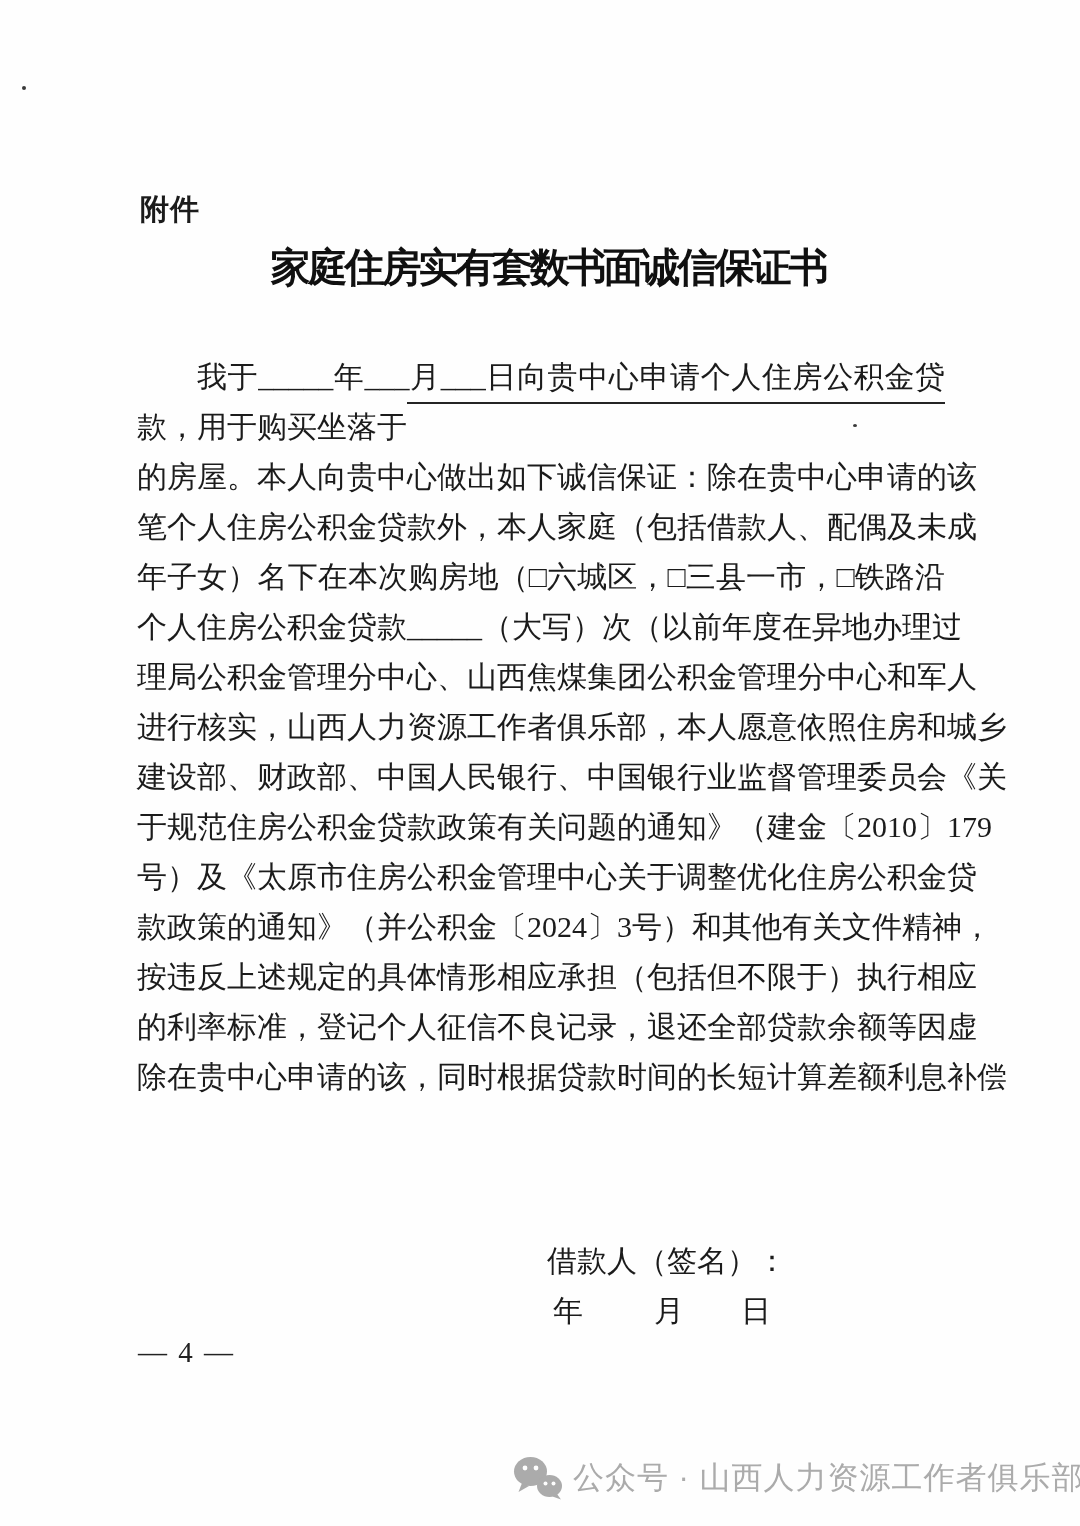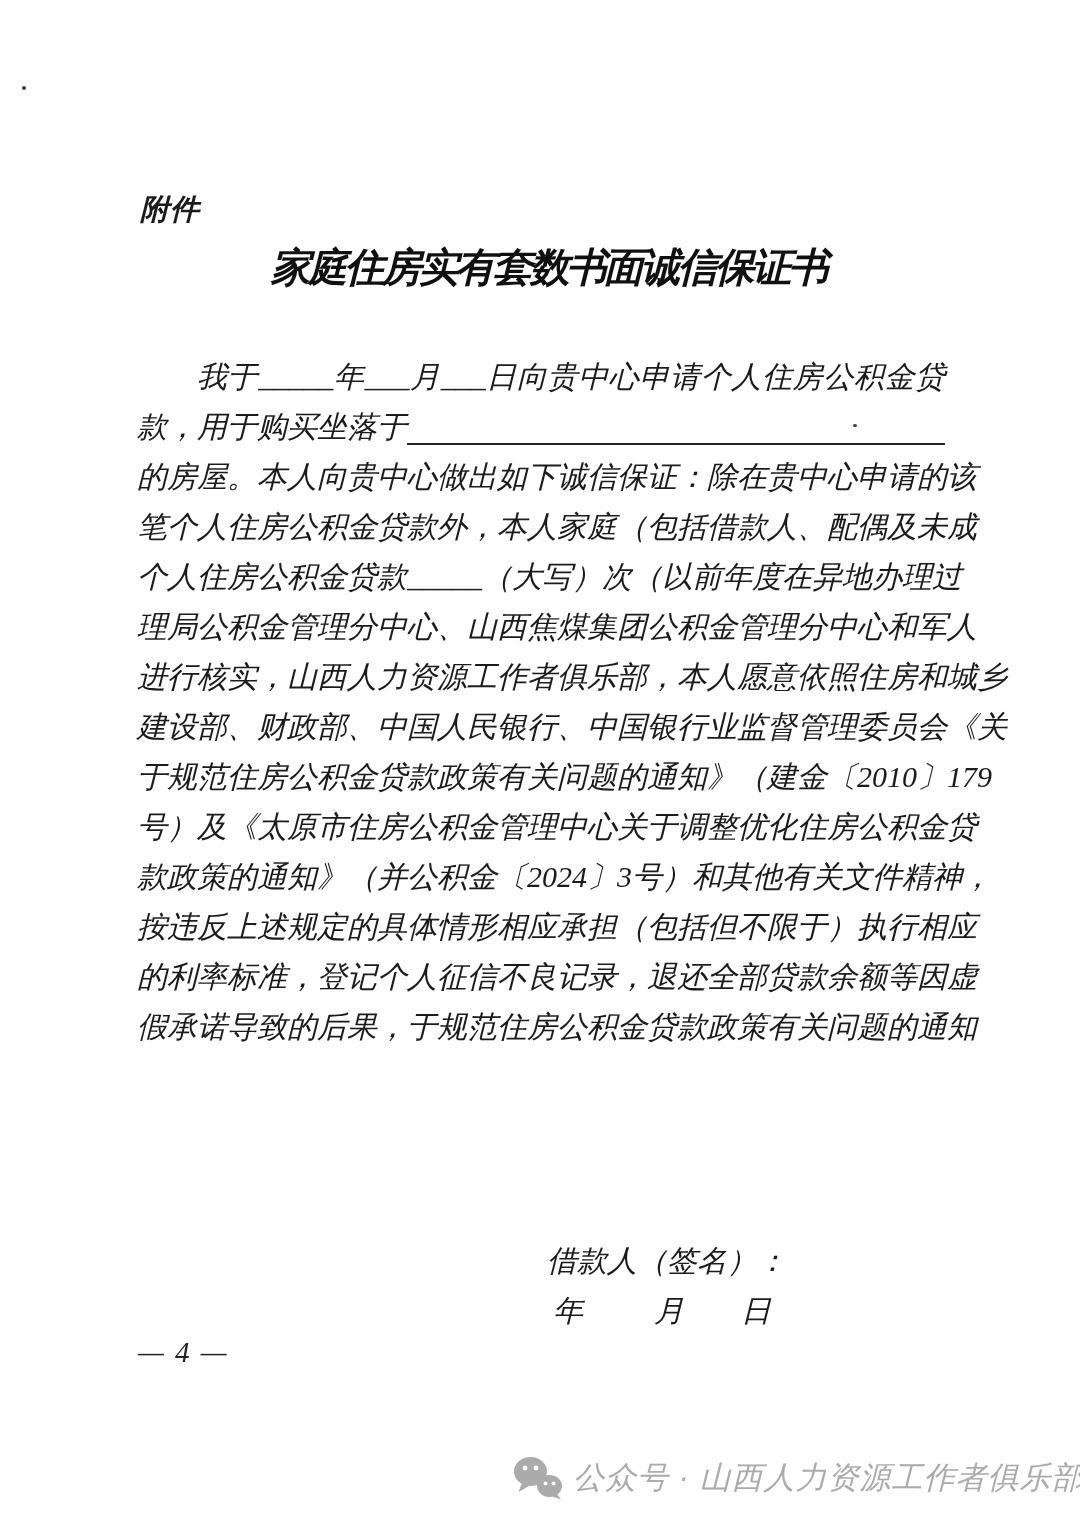--- a/index.html
+++ b/index.html
@@ -3,21 +3,20 @@
 <meta charset="utf-8">
 <style>
   html,body{margin:0;padding:0;background:#ffffff;}
   .page{
     position:relative;
     width:1080px;height:1526px;
     background:#fefefe;
     overflow:hidden;
     font-family:"Liberation Serif", serif;
     color:#1b1b1b;
-    font-style:italic;
   }
   .speck{position:absolute;background:#3a3a3a;border-radius:50%;}
   .speck.s1{left:22px;top:86px;width:4px;height:4px;}
   .speck.s2{left:853px;top:424px;width:4px;height:3px;}
 
   .attachment{
     position:absolute;left:140px;top:190px;
     font-size:29px;font-weight:700;letter-spacing:1px;
   }
   .doc-title{
@@ -28,21 +27,21 @@
   }
   .body-text{
     position:absolute;left:137px;top:352px;width:808px;
     font-size:30px;line-height:50px;
   }
   .line{
     height:50px;white-space:nowrap;
     text-align:justify;text-align-last:justify;
   }
   .line.indent{text-indent:60px;}
-  .line.flexline{display:flex;align-items:flex-end;text-align-last:auto;}
+  .line.flexline{display:flex;align-items:flex-start;text-align-last:auto;}
   .line.flexline .txt{white-space:nowrap;}
   .line.flexline .fill{flex:1;border-bottom:2px solid #242424;margin-bottom:7px;height:0;}
   .line.lastline{text-align-last:left;}
 
   .signature{
     position:absolute;left:547px;top:1236px;
     font-size:30px;line-height:50px;
   }
   .signature .row2{padding-left:6px;}
   .signature .row2 .y{margin-right:71px;}
@@ -75,30 +74,31 @@
   <div class="doc-title">家庭住房实有套数书面诚信保证书</div>
 
   <div class="body-text">
     <div class="line indent">我于_____年___月___日向贵中心申请个人住房公积金贷</div>
     <div class="line flexline">
       <span class="txt">款，用于购买坐落于</span>
       <span class="fill"></span>
     </div>
     <div class="line">的房屋。本人向贵中心做出如下诚信保证：除在贵中心申请的该</div>
     <div class="line">笔个人住房公积金贷款外，本人家庭（包括借款人、配偶及未成</div>
+    <div class="line">年子女）名下在本次购房地（□六城区，□三县一市，□铁路沿</div>
     <div class="line">个人住房公积金贷款_____（大写）次（以前年度在异地办理过</div>
     <div class="line">理局公积金管理分中心、山西焦煤集团公积金管理分中心和军人</div>
     <div class="line">进行核实，山西人力资源工作者俱乐部，本人愿意依照住房和城乡</div>
     <div class="line">建设部、财政部、中国人民银行、中国银行业监督管理委员会《关</div>
     <div class="line">于规范住房公积金贷款政策有关问题的通知》（建金〔2010〕179</div>
     <div class="line">号）及《太原市住房公积金管理中心关于调整优化住房公积金贷</div>
     <div class="line">款政策的通知》（并公积金〔2024〕3号）和其他有关文件精神，</div>
     <div class="line">按违反上述规定的具体情形相应承担（包括但不限于）执行相应</div>
     <div class="line">的利率标准，登记个人征信不良记录，退还全部贷款余额等因虚</div>
-    <div class="line">假承诺导致的后果，于规范住房公积金贷款政策有关问题的通知</div>
+    <div class="line">除在贵中心申请的该，同时根据贷款时间的长短计算差额利息补偿</div>
   </div>
 
   <div class="speck s2"></div>
 
   <div class="signature">
     <div class="row1">借款人（签名）：</div>
     <div class="row2">
       <span class="y">年</span><span class="m">月</span><span class="d">日</span>
     </div>
   </div>

